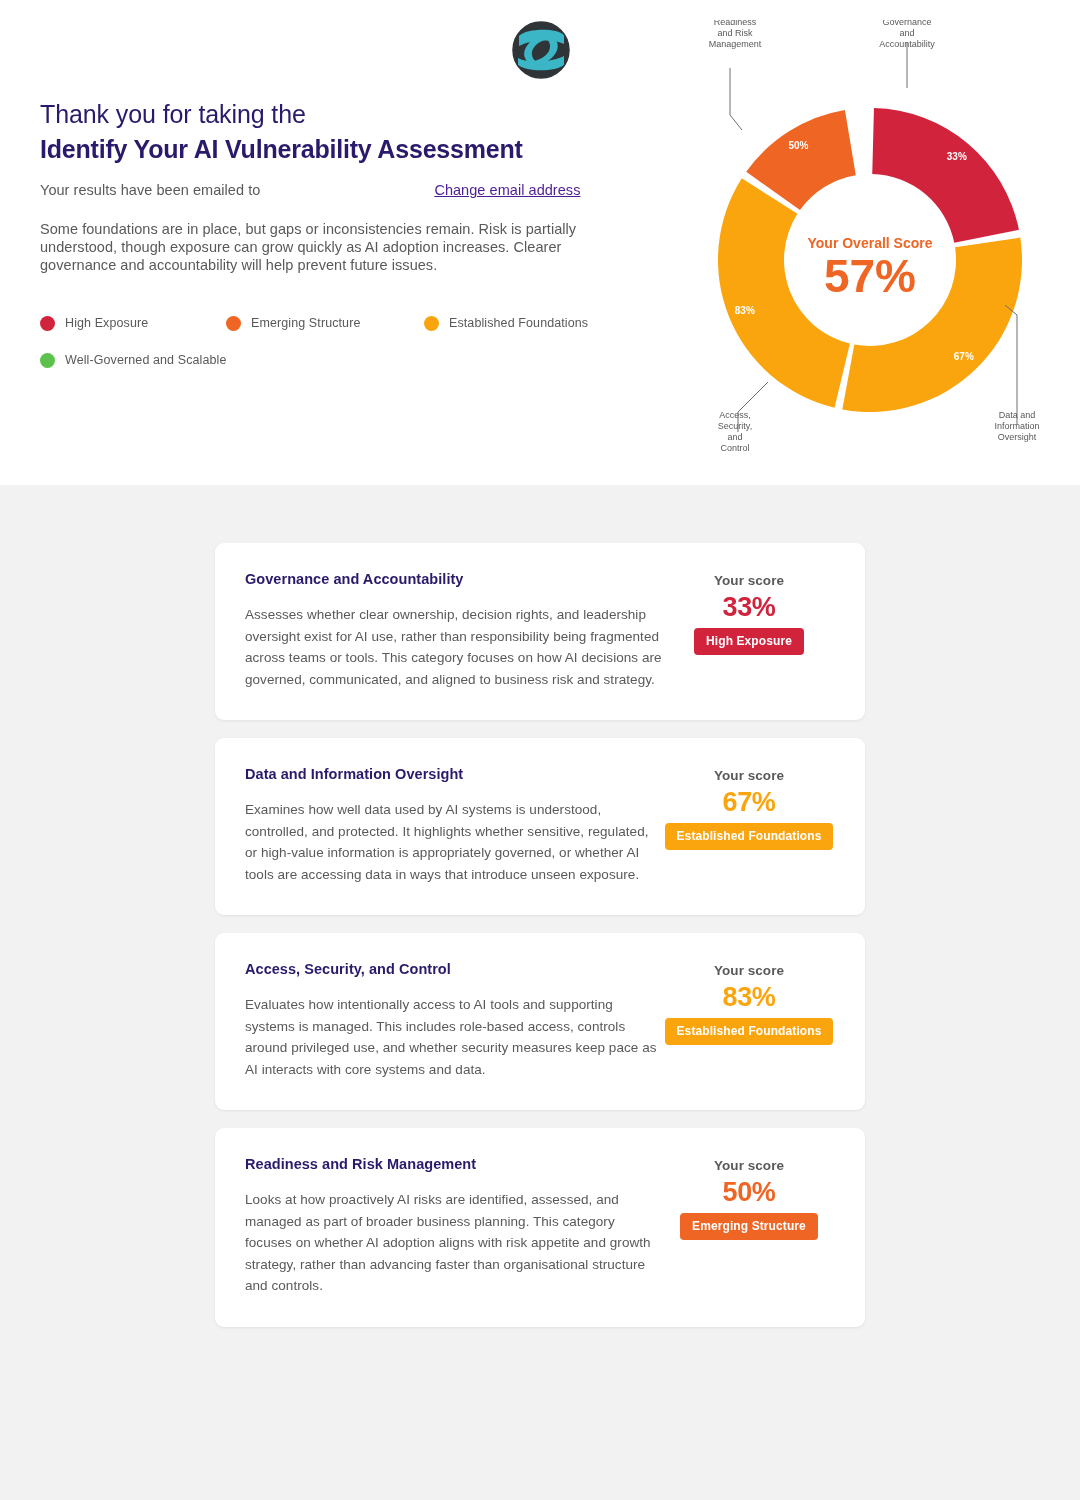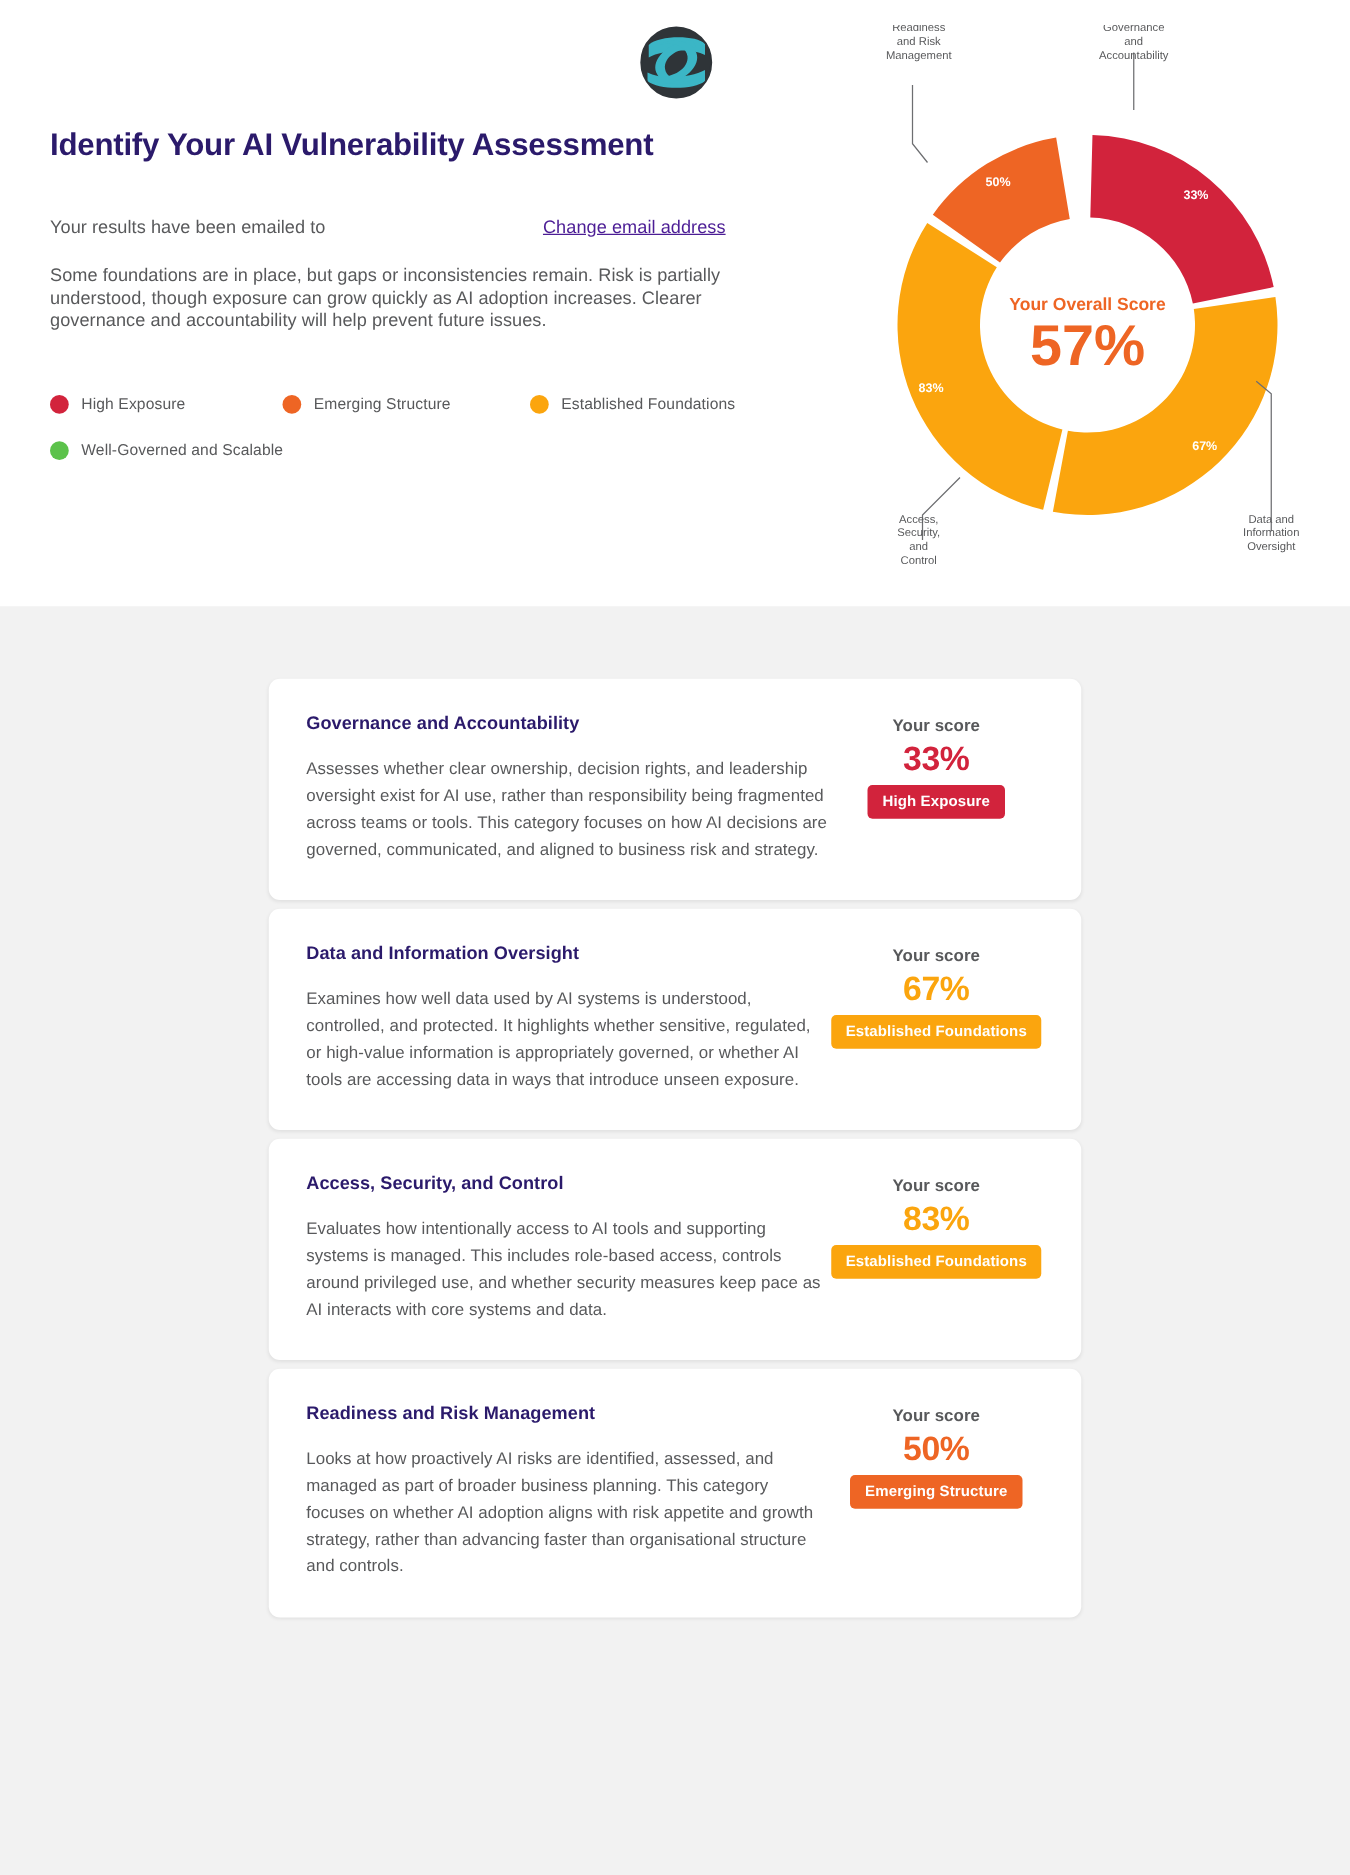--- a/index.html
+++ b/index.html
@@ -45,21 +45,21 @@
     font-size: 25px;
     color: #2b1a6b;
     font-weight: bold;
     letter-spacing: -0.2px;
     line-height: 1.35;
     margin-top: 2px;
   }
   .email-row {
     display: flex;
     align-items: baseline;
-    margin-top: 40px;
+    margin-top: 16px;
   }
   .email-text {
     font-size: 14.5px;
     color: #58595b;
     letter-spacing: 0.05px;
   }
   .change-email {
     margin-left: 174px;
     font-size: 14.5px;
     color: #4c1d95;
@@ -110,21 +110,21 @@
   }
 
   
   .cards {
     position: relative;
     width: 1080px;
     padding-top: 58px;
   }
   .card {
     width: 650px;
-    margin: 0 auto 7px auto;
+    margin: 0 auto 18px auto;
     background: #ffffff;
     border-radius: 9px;
     box-shadow: 0 1px 3px rgba(0,0,0,0.07);
     padding: 28px 30px 30px 30px;
     display: flex;
     justify-content: space-between;
     align-items: flex-start;
   }
   .card-main { width: 470px; }
   .card-title {
@@ -189,20 +189,21 @@
         <path d="M14 22 C22 14, 52 14, 59 21 L59 30 C48 24, 24 26, 14 32 Z" fill="#3bb6c6"></path>
         <path d="M13 44 C24 50, 48 48, 59 42 L59 51 C50 58, 22 58, 13 51 Z" fill="#3bb6c6"></path>
         <path d="M49 18 C28 20, 16 34, 20 44 C24 54, 42 56, 50 50 C40 53, 28 49, 27 41 C26 31, 38 24, 52 24 Z" fill="#3bb6c6"></path>
         <path d="M22 54 C44 52, 56 38, 52 28 C48 18, 31 16, 23 22 C33 19, 44 23, 45 31 C46 41, 34 48, 20 48 Z" fill="#3bb6c6"></path>
       </g>
       <circle cx="36" cy="36" r="28" fill="none" stroke="#2f3438" stroke-width="1.5"></circle>
     </svg>
   </div>
 
   <div class="hero-left">
+    <div class="thank-you">Thank you for taking the</div>
     <div class="assessment-title">Identify Your AI Vulnerability Assessment</div>
 
     <div class="email-row">
       <span class="email-text">Your results have been emailed to</span>
       <a class="change-email" href="#">Change email address</a>
     </div>
 
     <div class="summary-text">Some foundations are in place, but gaps or inconsistencies remain. Risk is partially understood, though exposure can grow quickly as AI adoption increases. Clearer governance and accountability will help prevent future issues.</div>
   </div>
 

